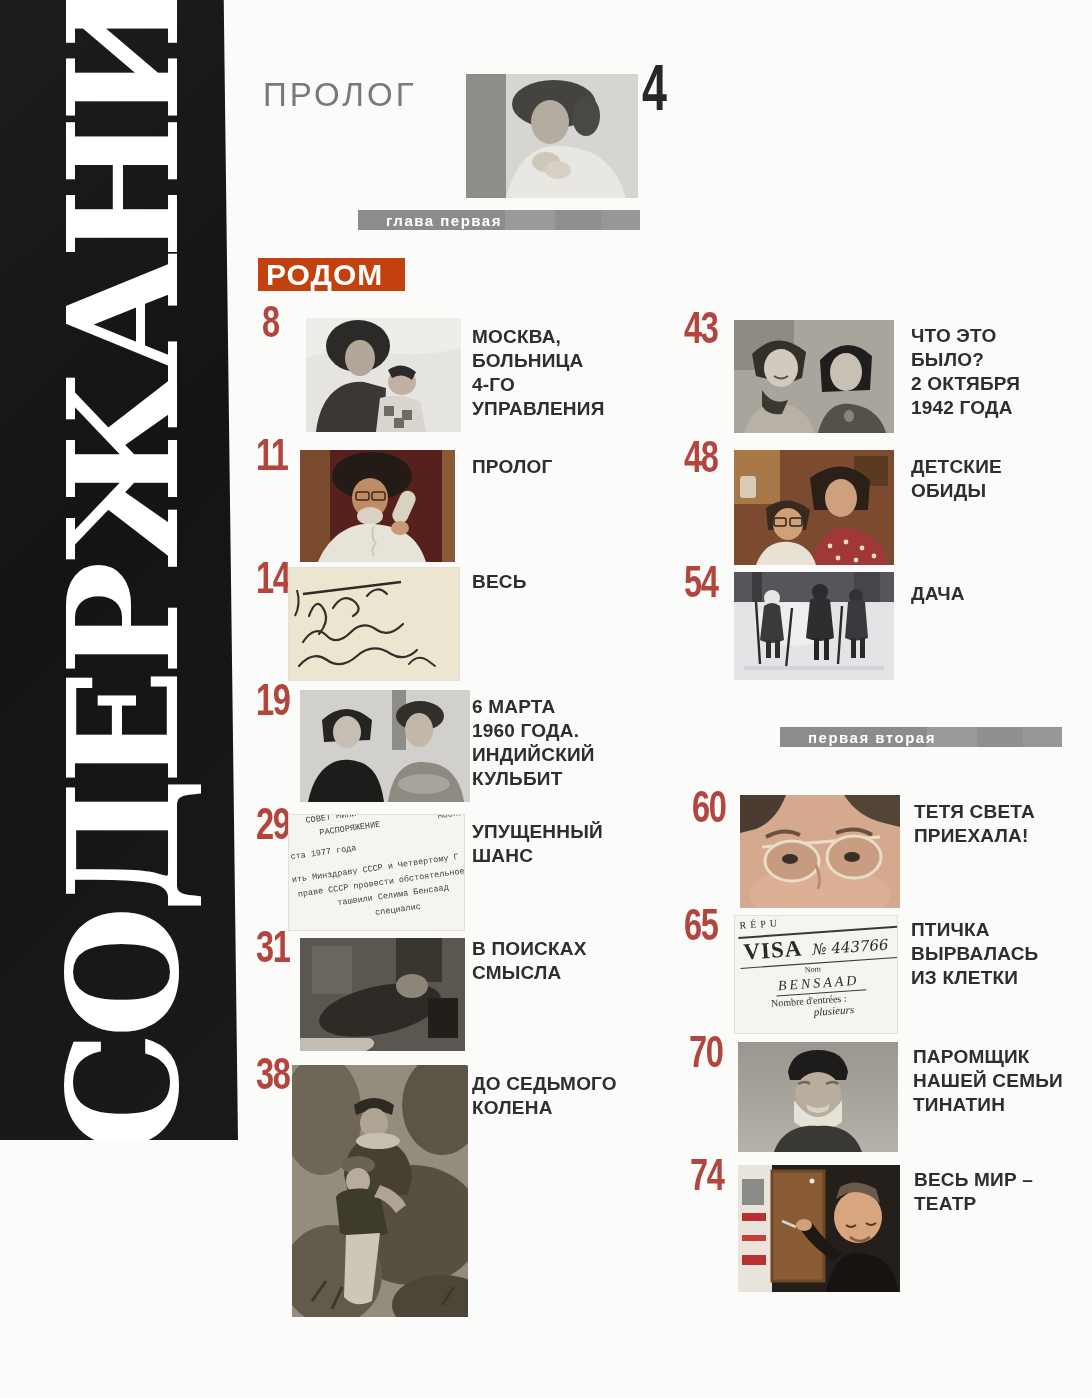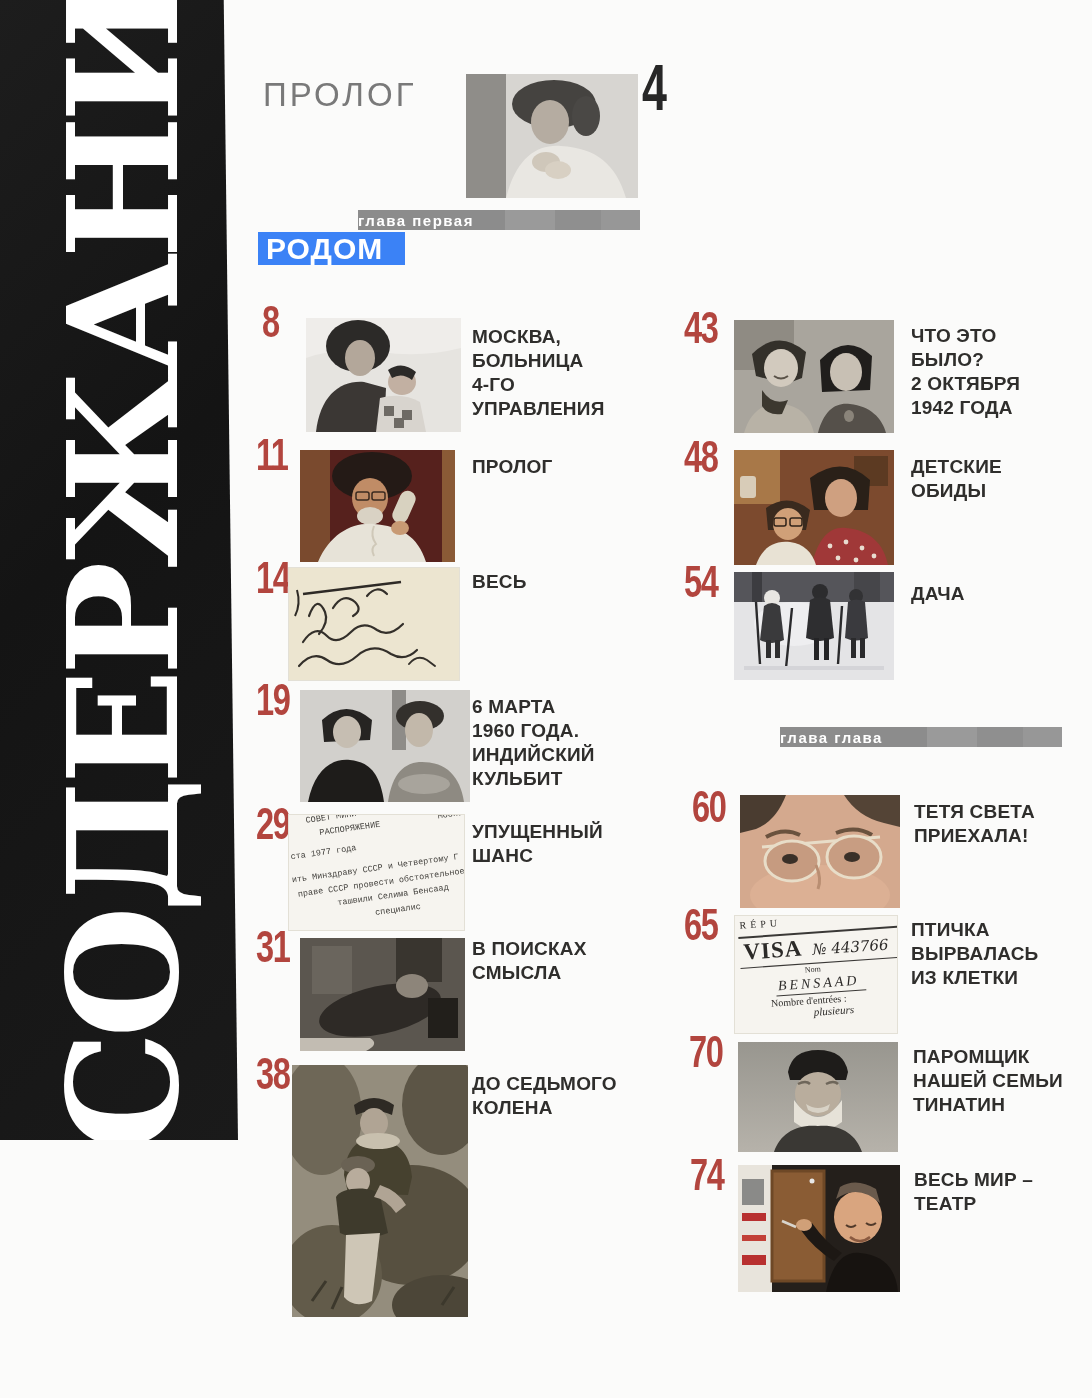--- a/index.html
+++ b/index.html
@@ -37,27 +37,27 @@
     position:absolute; left:642px; top:56px;
     font-weight:700; font-size:64px; line-height:1; color:#272727;
     transform:scaleX(.70); transform-origin:0 0; letter-spacing:-2px;
   }
   
   .band{
     position:absolute; height:20px; display:flex; align-items:center;
     background:linear-gradient(90deg,#8c8c8c 0 52%,#9a9a9a 52% 70%,#8f8f8f 70% 86%,#979797 86%);
   }
   .band span{
-    font-weight:700; font-size:15px; letter-spacing:1.5px; color:#ffffff; 
+    font-weight:700; font-size:15px; letter-spacing:1.5px; color:#ffffff; padding-left:28px;
   }
   .band1{left:358px; top:210px; width:282px;}
   .band2{left:780px; top:727px; width:282px;}
   .chbox{
-    position:absolute; background:#3b82f6; color:#fff; display:flex; align-items:center;
-    font-weight:700; letter-spacing:1px;
+    position:absolute; background:#c2410c; color:#fff; display:flex; align-items:center;
+    font-weight:700; letter-spacing:1px;margin-top:26px;
   }
   .ch1a{left:258px; top:232px; width:139px; height:33px; font-size:30px; padding-left:8px;}
   .ch1b{left:258px; top:265px; width:214px; height:36px; font-size:30px; padding-left:8px;}
   .ch2 {left:683px; top:749px; width:262px; height:31px; font-size:28px; padding-left:7px;}
   
   .entry{position:absolute;}
   .pagenum{
     position:absolute; left:0; top:0;
     font-weight:700; font-size:44px; line-height:1; color:#b2453e;
     transform:scaleX(.74); transform-origin:0 0; letter-spacing:-2px;
@@ -136,21 +136,21 @@
     </svg>
   </div>
   <div class="prologue-page">4</div>
 
   <div class="band band1">
     <span>глава первая</span>
   </div>
   <div class="chbox ch1a">РОДОМ</div>
 
   <div class="band band2">
-    <span>глава глава</span>
+    <span>первая вторая</span>
   </div>
 
   <div class="entry eL eL1">
     <div class="pagenum">8</div>
     <div class="thumb">
       <svg viewBox="0 0 155 114" preserveAspectRatio="none">
         <rect width="155" height="114" fill="#e6e4e0"></rect>
         <path d="M0,0 h155 v30 q-40,10 -80,4 T0,40 Z" fill="#efedea"></path>
         <ellipse cx="52" cy="28" rx="32" ry="26" fill="#2c2a28"></ellipse>
         <ellipse cx="54" cy="40" rx="15" ry="18" fill="#b3a79a"></ellipse>

